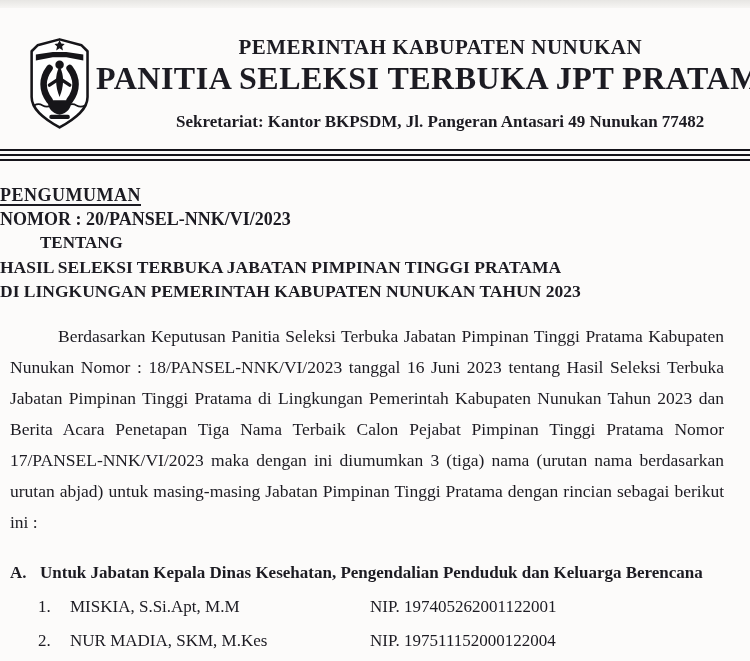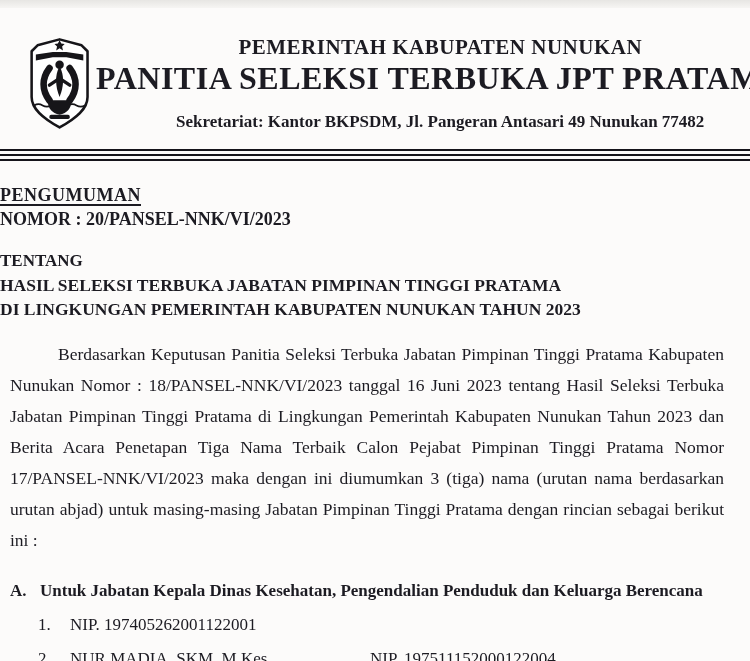--- a/index.html
+++ b/index.html
@@ -80,21 +80,22 @@
   }
   .number {
     font-size: 18px;
     font-weight: bold;
     line-height: 24px;
   }
   .about {
     font-size: 17px;
     font-weight: bold;
     line-height: 24px;
-    margin-top: 18px;
+    margin-top: 0;
+    padding-left: 40px;
   }
   .subject {
     font-size: 17.5px;
     font-weight: bold;
     line-height: 24px;
   }
   
   .body-par {
     margin: 18px 26px 0 10px;
     font-size: 17.5px;
@@ -172,20 +173,21 @@
   <p class="body-par">Berdasarkan Keputusan Panitia Seleksi Terbuka Jabatan Pimpinan Tinggi Pratama Kabupaten Nunukan Nomor : 18/PANSEL-NNK/VI/2023 tanggal 16 Juni 2023 tentang Hasil Seleksi Terbuka Jabatan Pimpinan Tinggi Pratama di Lingkungan Pemerintah Kabupaten Nunukan Tahun 2023 dan Berita Acara Penetapan Tiga Nama Terbaik Calon Pejabat Pimpinan Tinggi Pratama Nomor 17/PANSEL-NNK/VI/2023 maka dengan ini diumumkan 3 (tiga) nama (urutan nama berdasarkan urutan abjad) untuk masing-masing Jabatan Pimpinan Tinggi Pratama dengan rincian sebagai berikut ini :</p>
 
   <section class="list-section">
     <div class="sec-head">
       <span class="sec-label">A.</span>
       <span class="sec-title">Untuk Jabatan Kepala Dinas Kesehatan, Pengendalian Penduduk dan Keluarga Berencana</span>
     </div>
 
     <div class="cand-row">
       <span class="c-no">1.</span>
+      <span class="c-name">MISKIA, S.Si.Apt, M.M</span>
       <span class="c-nip">NIP. 197405262001122001</span>
     </div>
     <div class="cand-row">
       <span class="c-no">2.</span>
       <span class="c-name">NUR MADIA, SKM, M.Kes</span>
       <span class="c-nip">NIP. 197511152000122004</span>
     </div>
 
   </section>
 

